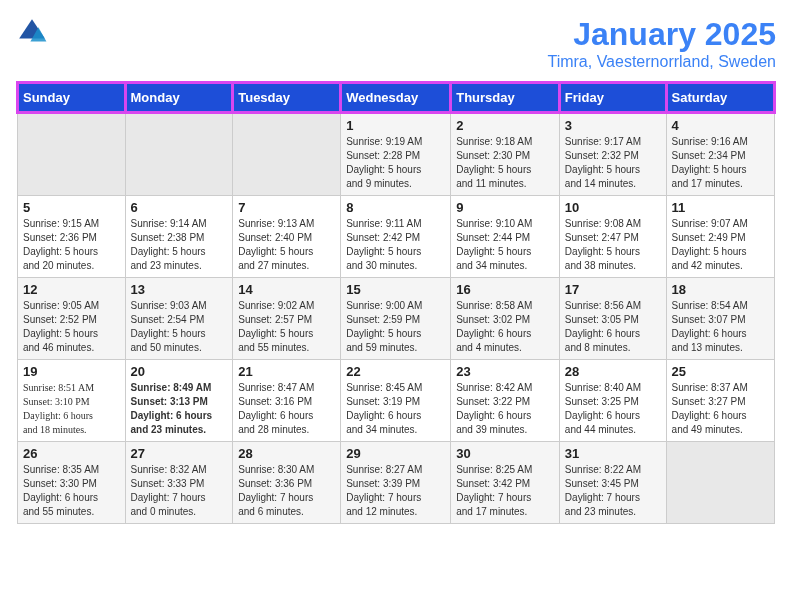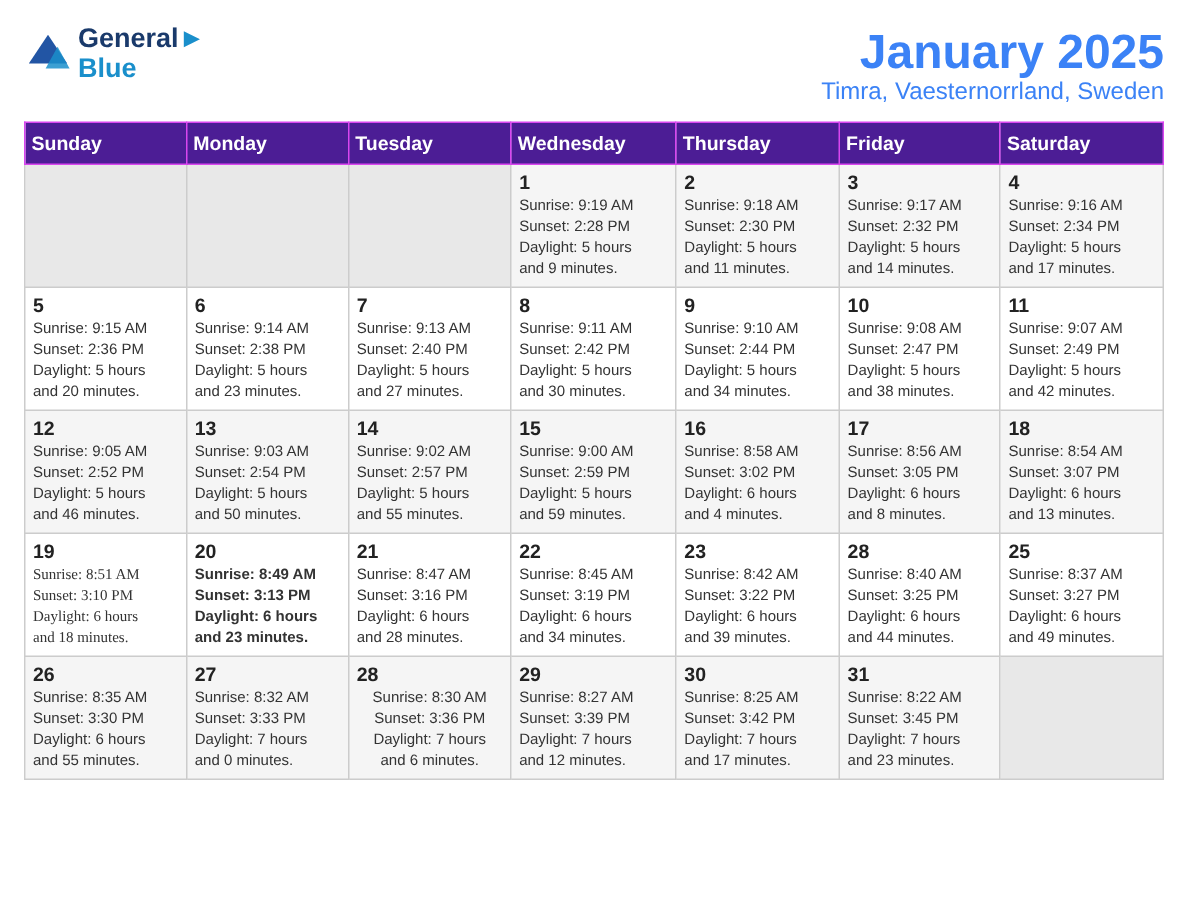--- a/index.html
+++ b/index.html
@@ -46,27 +46,27 @@
       font-size: 16px;
       font-weight: normal;
       color: #3b82f6;
     }
     .calendar {
       width: 100%;
       border-collapse: collapse;
       border: 1px solid #ccc;
     }
     .calendar thead tr th {
-      background: #4c1d95;
+      background: #1d4ed8;
       color: #fff;
       padding: 6px 4px;
       font-size: 13px;
       font-weight: bold;
       text-align: left;
-      border: 1px solid #d946ef;
+      border: 3px solid #d946ef;
     }
     .calendar tbody tr td {
       vertical-align: top;
       border: 1px solid #ccc;
       padding: 4px 5px;
       width: 113px;
       min-height: 80px;
       background: #fff;
       font-size: 10.5px;
       color: #333;
@@ -95,24 +95,20 @@
   </style>
 </head>
 <body>
 
 <div class="header">
   <div class="logo">
     <svg class="logo-icon" viewBox="0 0 40 40">
       <polygon points="20,4 36,28 4,28" fill="#2255a4"></polygon>
       <polygon points="28,14 38,32 18,32" fill="#1a8fcb" opacity="0.85"></polygon>
     </svg>
-    <div class="logo-text">
-      <div>General<span>►</span></div>
-      <div style="color:#1a8fcb;">Blue</div>
-    </div>
   </div>
   <div class="title-block">
     <h1>January 2025</h1>
     <h2>Timra, Vaesternorrland, Sweden</h2>
   </div>
 </div>
 
 <table class="calendar">
   <thead>
     <tr>
@@ -322,21 +318,21 @@
         </td>
         <td>
           <span class="day-number">27</span>
           <div class="day-info" style="white-space: pre-line;">Sunrise: 8:32 AM
 Sunset: 3:33 PM
 Daylight: 7 hours
 and 0 minutes.</div>
         </td>
         <td>
           <span class="day-number">28</span>
-          <div class="day-info" style="white-space: pre-line; text-align: center;">Sunrise: 8:30 AM
+          <div class="day-info" style="white-space: pre-line;">Sunrise: 8:30 AM
 Sunset: 3:36 PM
 Daylight: 7 hours
 and 6 minutes.</div>
         </td>
         <td>
           <span class="day-number">29</span>
           <div class="day-info" style="white-space: pre-line;">Sunrise: 8:27 AM
 Sunset: 3:39 PM
 Daylight: 7 hours
 and 12 minutes.</div>

